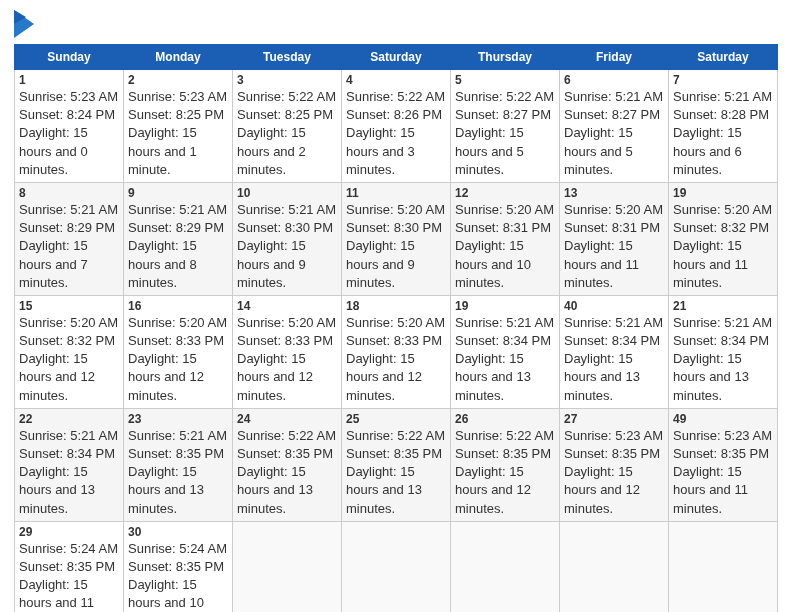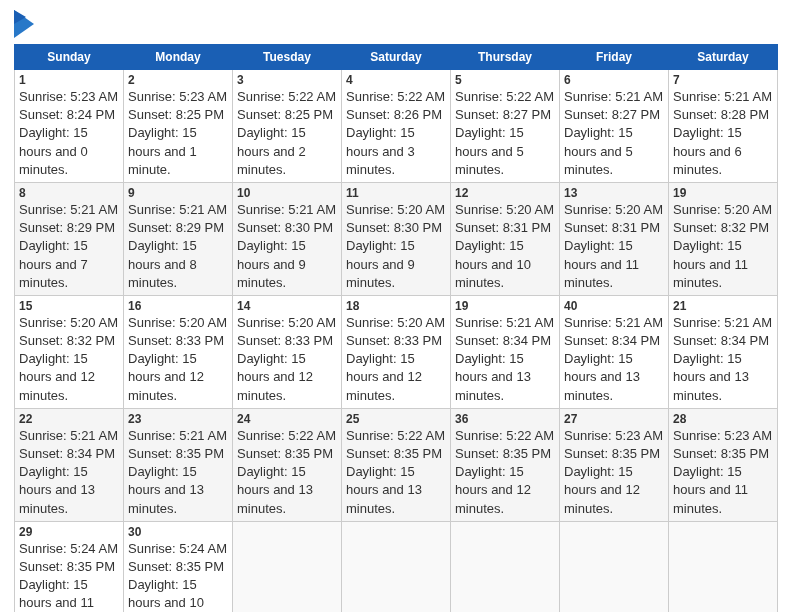--- a/index.html
+++ b/index.html
@@ -235,29 +235,29 @@
       </td>
           <td>
         <span class="day-num">24</span>
         <span class="day-info">Sunrise: 5:22 AM<br>Sunset: 8:35 PM<br>Daylight: 15 hours and 13 minutes.</span>
       </td>
           <td>
         <span class="day-num">25</span>
         <span class="day-info">Sunrise: 5:22 AM<br>Sunset: 8:35 PM<br>Daylight: 15 hours and 13 minutes.</span>
       </td>
           <td>
-        <span class="day-num">36</span>
+        <span class="day-num">26</span>
         <span class="day-info">Sunrise: 5:22 AM<br>Sunset: 8:35 PM<br>Daylight: 15 hours and 12 minutes.</span>
       </td>
           <td>
         <span class="day-num">27</span>
         <span class="day-info">Sunrise: 5:23 AM<br>Sunset: 8:35 PM<br>Daylight: 15 hours and 12 minutes.</span>
       </td>
           <td>
-        <span class="day-num">28</span>
+        <span class="day-num">49</span>
         <span class="day-info">Sunrise: 5:23 AM<br>Sunset: 8:35 PM<br>Daylight: 15 hours and 11 minutes.</span>
       </td>
         </tr>
         <tr>
           <td>
         <span class="day-num">29</span>
         <span class="day-info">Sunrise: 5:24 AM<br>Sunset: 8:35 PM<br>Daylight: 15 hours and 11 minutes.</span>
       </td>
           <td>
         <span class="day-num">30</span>

